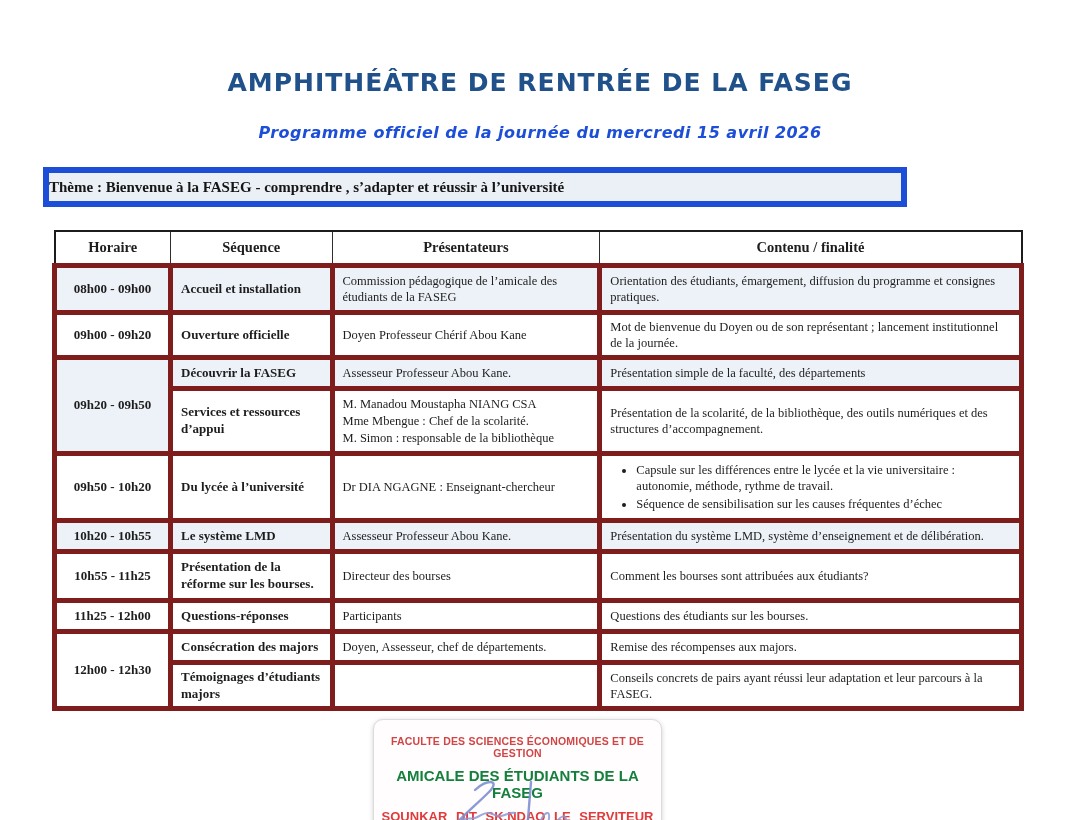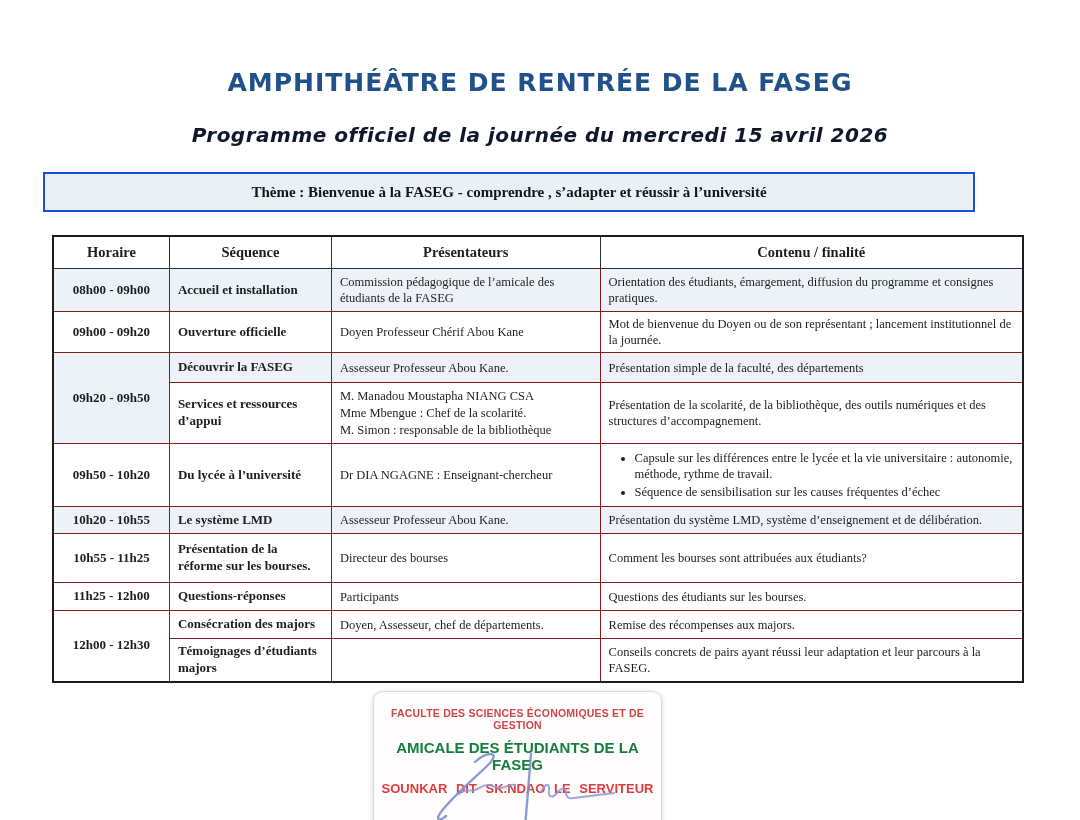--- a/index.html
+++ b/index.html
@@ -2,30 +2,30 @@
 <html><head>
 <meta charset="utf-8">
 <style>
   html,body{margin:0;padding:0;}
   body{width:1080px;height:820px;background:#ffffff;font-family:"Liberation Serif",serif;color:#1d1d1d;}
   .page{position:relative;width:1080px;height:820px;overflow:hidden;background:#fff;}
 
   .title{margin:0;padding-top:68px;text-align:center;font-family:"DejaVu Sans",sans-serif;
          font-weight:bold;font-size:25px;letter-spacing:1px;color:#20518a;}
   .subtitle{margin-top:26px;text-align:center;font-family:"DejaVu Sans",sans-serif;
-            font-weight:bold;font-style:italic;font-size:20px;letter-spacing:.5px;color:#0f172a;}
+            font-weight:bold;font-style:italic;font-size:16px;letter-spacing:.5px;color:#1d4ed8;}
 
-  .theme-banner{margin:25px 0 0 43px;width:932px;height:40px;box-sizing:border-box;
-                background:#ebf0f7;border:2px solid #1d4ed8;display:flex;align-items:center;justify-content:center;}
+  .theme-banner{margin:25px 0 0 43px;width:864px;height:40px;box-sizing:border-box;
+                background:#ebf0f7;border:6px solid #1d4ed8;display:flex;align-items:center;}
   .theme-banner span{font-weight:bold;font-size:15px;color:#151515;}
 
   table.program{margin:23px 0 0 52px;width:972px;border-collapse:collapse;table-layout:fixed;
                 border:2px solid #1c1c1c;}
   .program th{border:1px solid #2e2e2e;font-size:14.5px;font-weight:bold;padding:7px 6px;text-align:center;background:#fff;}
-  .program td{border:1px solid #7f1d1d;font-size:12.5px;line-height:1.28;padding:4px 8px;vertical-align:middle;background:#fff;}
+  .program td{border:5px solid #7f1d1d;font-size:12.5px;line-height:1.28;padding:4px 8px;vertical-align:middle;background:#fff;}
   .program td.horaire{font-weight:bold;font-size:13px;text-align:center;}
   .program td.sequence{font-weight:bold;font-size:13px;}
   .program td.presentateurs div{margin:1px 0;}
   .program tr.tint td{background:#edf2f8;}
   .program td.tintcell{background:#edf2f8;}
   .program ul{margin:2px 0;padding-left:26px;list-style:disc;}
   .program li{margin:2px 0;}
 
   .footer-card{position:relative;margin:8px 0 0 373px;width:289px;height:144px;box-sizing:border-box;
                background:#fffdfd;border:1px solid #dcdcdc;border-radius:10px;

